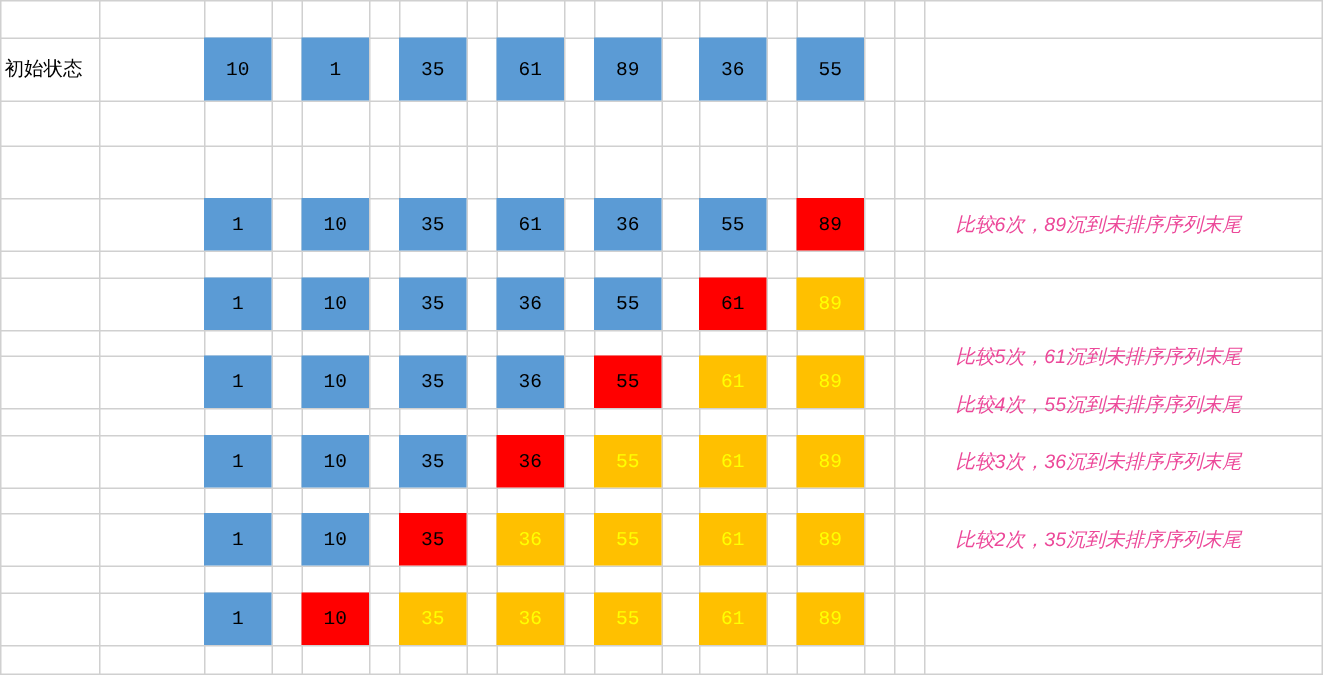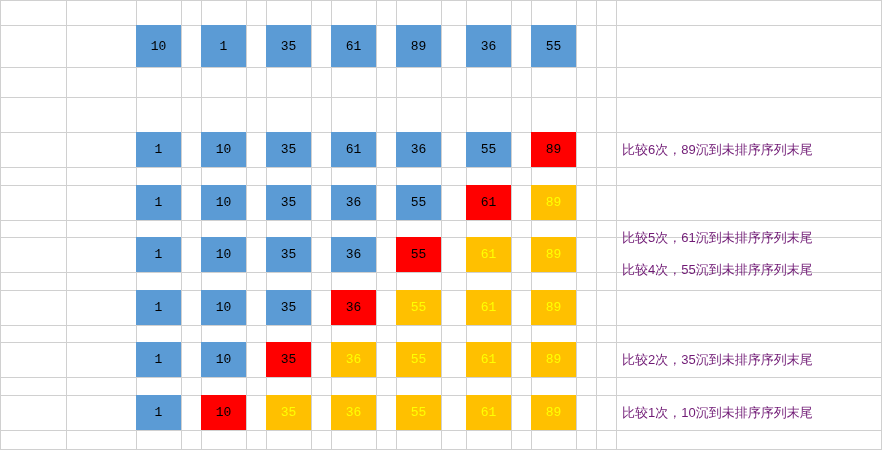--- a/index.html
+++ b/index.html
@@ -61,24 +61,25 @@
     font-size: 13px;
     color: #000000;
     white-space: nowrap;
   }
   .note-cell {
     position: absolute;
     box-sizing: border-box;
     display: flex;
     align-items: center;
     justify-content: flex-start;
-    padding-left: 6px;
+    padding-left: 21px;
     font-size: 13px;
-    color: #701a75;
+    color: #ec4899;
     white-space: nowrap;
+    font-style: italic;
   }
 </style>
 </head>
 <body>
 
 <div id="sheet">
     <div class="vline" style="left: 0px;"></div>
     <div class="vline" style="left: 66px;"></div>
     <div class="vline" style="left: 136px;"></div>
     <div class="vline" style="left: 181px;"></div>
@@ -107,20 +108,21 @@
     <div class="hline" style="top: 220px;"></div>
     <div class="hline" style="top: 237px;"></div>
     <div class="hline" style="top: 272px;"></div>
     <div class="hline" style="top: 290px;"></div>
     <div class="hline" style="top: 325px;"></div>
     <div class="hline" style="top: 342px;"></div>
     <div class="hline" style="top: 377px;"></div>
     <div class="hline" style="top: 395px;"></div>
     <div class="hline" style="top: 430px;"></div>
     <div class="hline" style="top: 449px;"></div>
+    <div class="label-cell" style="left: 0px; top: 25px; width: 66px; height: 42px;">初始状态</div>
     <div class="cell blue" style="left: 136px; top: 25px; width: 45px; height: 42px;">10</div>
     <div class="cell blue" style="left: 201px; top: 25px; width: 45px; height: 42px;">1</div>
     <div class="cell blue" style="left: 266px; top: 25px; width: 45px; height: 42px;">35</div>
     <div class="cell blue" style="left: 331px; top: 25px; width: 45px; height: 42px;">61</div>
     <div class="cell blue" style="left: 396px; top: 25px; width: 45px; height: 42px;">89</div>
     <div class="cell blue" style="left: 466px; top: 25px; width: 45px; height: 42px;">36</div>
     <div class="cell blue" style="left: 531px; top: 25px; width: 45px; height: 42px;">55</div>
     <div class="cell blue" style="left: 136px; top: 132px; width: 45px; height: 35px;">1</div>
     <div class="cell blue" style="left: 201px; top: 132px; width: 45px; height: 35px;">10</div>
     <div class="cell blue" style="left: 266px; top: 132px; width: 45px; height: 35px;">35</div>
@@ -145,29 +147,29 @@
     <div class="cell amber" style="left: 466px; top: 237px; width: 45px; height: 35px;">61</div>
     <div class="cell amber" style="left: 531px; top: 237px; width: 45px; height: 35px;">89</div>
     <div class="note-cell" style="left: 616px; top: 252px; width: 265px; height: 35px;">比较4次，55沉到未排序序列末尾</div>
     <div class="cell blue" style="left: 136px; top: 290px; width: 45px; height: 35px;">1</div>
     <div class="cell blue" style="left: 201px; top: 290px; width: 45px; height: 35px;">10</div>
     <div class="cell blue" style="left: 266px; top: 290px; width: 45px; height: 35px;">35</div>
     <div class="cell red" style="left: 331px; top: 290px; width: 45px; height: 35px;">36</div>
     <div class="cell amber" style="left: 396px; top: 290px; width: 45px; height: 35px;">55</div>
     <div class="cell amber" style="left: 466px; top: 290px; width: 45px; height: 35px;">61</div>
     <div class="cell amber" style="left: 531px; top: 290px; width: 45px; height: 35px;">89</div>
+    <div class="note-cell" style="left: 616px; top: 290px; width: 265px; height: 35px;">比较3次，36沉到未排序序列末尾</div>
     <div class="cell blue" style="left: 136px; top: 342px; width: 45px; height: 35px;">1</div>
     <div class="cell blue" style="left: 201px; top: 342px; width: 45px; height: 35px;">10</div>
     <div class="cell red" style="left: 266px; top: 342px; width: 45px; height: 35px;">35</div>
     <div class="cell amber" style="left: 331px; top: 342px; width: 45px; height: 35px;">36</div>
     <div class="cell amber" style="left: 396px; top: 342px; width: 45px; height: 35px;">55</div>
     <div class="cell amber" style="left: 466px; top: 342px; width: 45px; height: 35px;">61</div>
     <div class="cell amber" style="left: 531px; top: 342px; width: 45px; height: 35px;">89</div>
     <div class="note-cell" style="left: 616px; top: 342px; width: 259px; height: 35px;">比较2次，35沉到未排序序列末尾</div>
     <div class="cell blue" style="left: 136px; top: 395px; width: 45px; height: 35px;">1</div>
     <div class="cell red" style="left: 201px; top: 395px; width: 45px; height: 35px;">10</div>
     <div class="cell amber" style="left: 266px; top: 395px; width: 45px; height: 35px;">35</div>
     <div class="cell amber" style="left: 331px; top: 395px; width: 45px; height: 35px;">36</div>
     <div class="cell amber" style="left: 396px; top: 395px; width: 45px; height: 35px;">55</div>
     <div class="cell amber" style="left: 466px; top: 395px; width: 45px; height: 35px;">61</div>
     <div class="cell amber" style="left: 531px; top: 395px; width: 45px; height: 35px;">89</div>
-    <div class="note-cell" style="left: 616px; top: 395px; width: 265px; height: 35px;">比较1次，10沉到未排序序列末尾</div>
   </div>
 
 </body></html>

